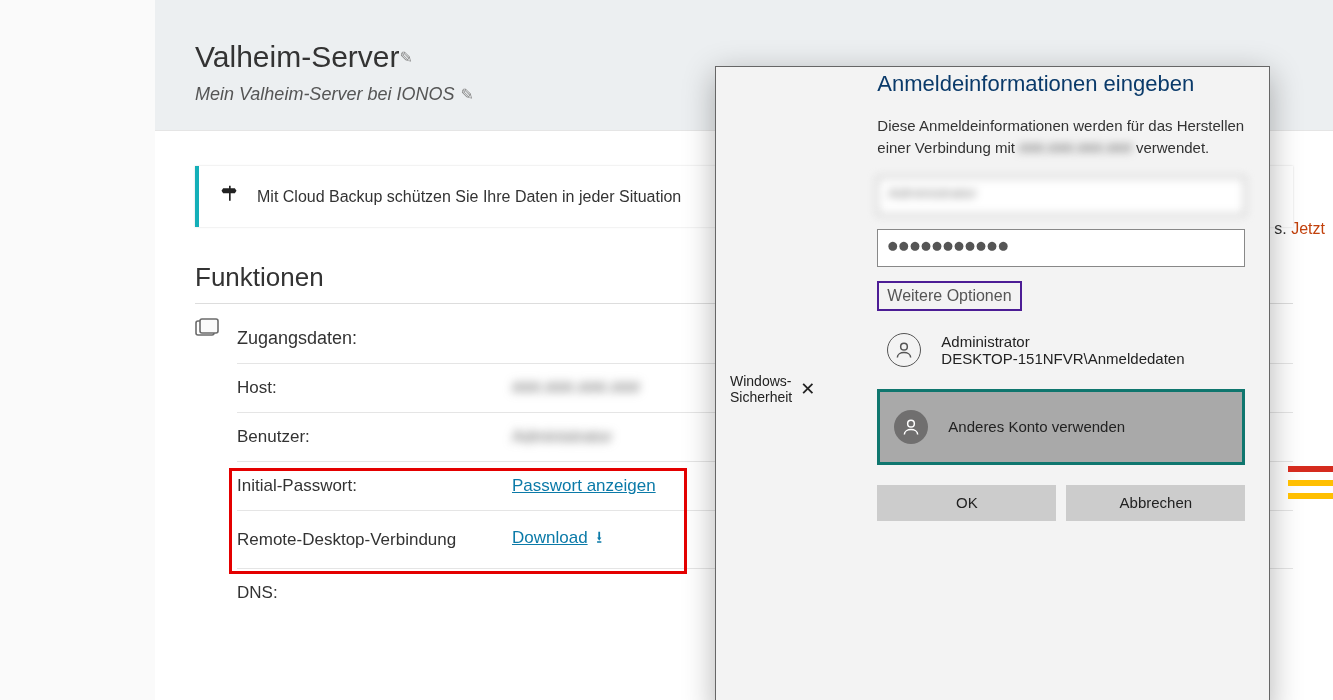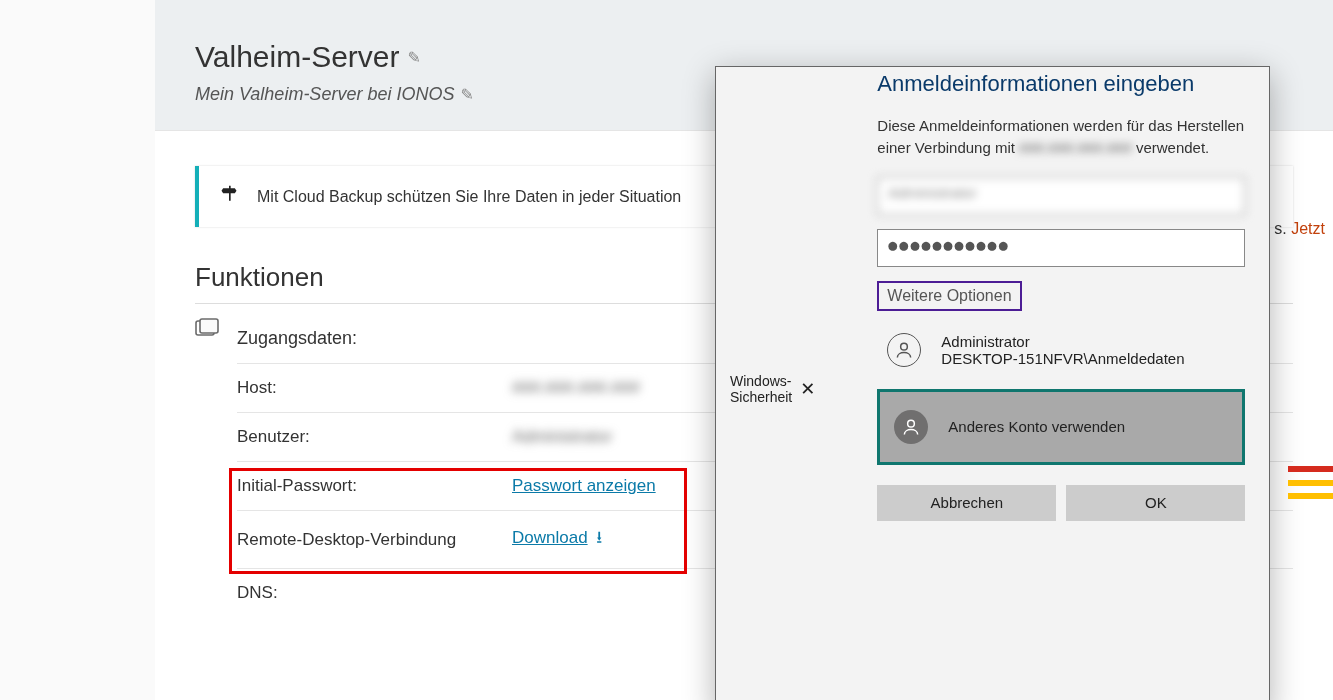--- a/index.html
+++ b/index.html
@@ -1,20 +1,20 @@
 <!DOCTYPE html>
 <html><head>
 <meta charset="utf-8">
 <style>
   * { box-sizing: border-box; margin: 0; padding: 0; font-family: "Segoe UI", Arial, sans-serif; }
   body { background: #fff; width: 1333px; height: 700px; overflow: hidden; position: relative; }
   .left-gutter { position: absolute; left: 0; top: 0; width: 155px; height: 700px; background: #fafafa; }
   .main { position: absolute; left: 155px; top: 0; right: 0; height: 700px; background: #fff; }
   .header-bar { background: #eceff1; padding: 40px 40px 25px 40px; border-bottom: 1px solid #e5e5e5;}
-  .title-row { display: flex; align-items: center; gap: 8px; }
+  .title-row { display: flex; align-items: center; }
   .page-title { font-size: 30px; color: #333; font-weight: 400; }
   .edit-icon { color: #888; font-size: 16px; }
   .subtitle-row { display: flex; align-items: center; gap: 6px; margin-top: 10px;}
   .subtitle { font-style: italic; color: #555; font-size: 18px; }
   .content { padding: 35px 40px; }
   .alert { border-left: 4px solid #14afb8; padding: 18px 20px; display: flex; align-items: center; gap: 18px; box-shadow: 0 0 2px rgba(0,0,0,.15); background:#fff; }
   .alert-icon { font-size: 18px; }
   .alert-text { font-size: 16px; color: #333; }
   .jetzt { color:#c2410c; }
   .section-title { font-size: 26px; color: #333; margin: 35px 0 10px 0; font-weight: 400; border-bottom:1px solid #ddd; padding-bottom:10px;}
@@ -165,21 +165,21 @@
       <span class="av">
         <svg width="20" height="20" viewBox="0 0 24 24">
             <circle cx="12" cy="8" r="4" fill="none" stroke="currentColor" stroke-width="1.8"></circle>
             <path d="M4 21c0-4 4-6 8-6s8 2 8 6" fill="none" stroke="currentColor" stroke-width="1.8"></path>
           </svg>
       </span>
       <span class="txt">Anderes Konto verwenden</span>
     </div>
 
     <div class="dlg-buttons">
+      <button class="dlg-btn">OK</button>
       <button class="dlg-btn">Abbrechen</button>
-      <button class="dlg-btn">OK</button>
     </div>
   </div>
 </div>
 
 <div class="rbar r1"></div>
 <div class="rbar r2"></div>
 <div class="rbar r3"></div>
 
 </body></html>

